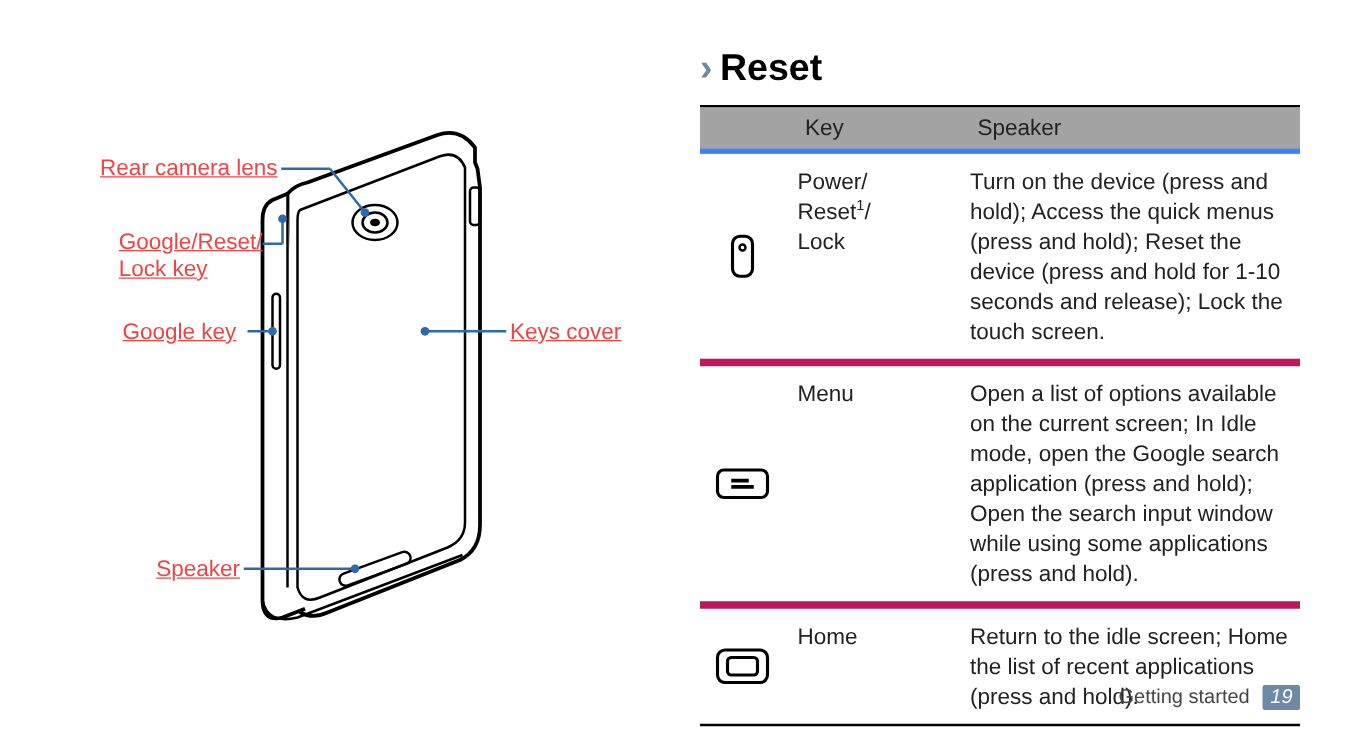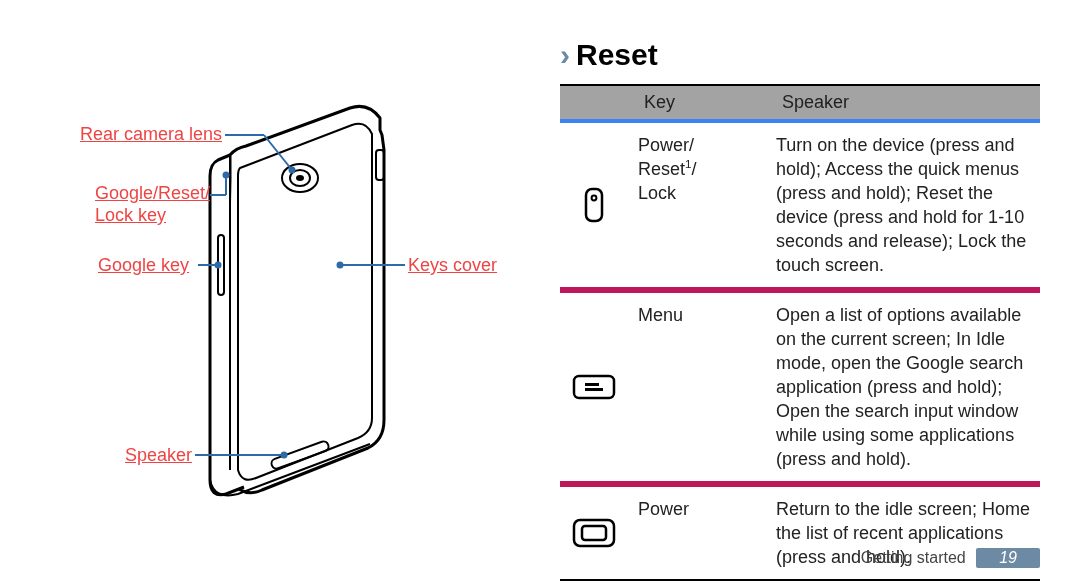--- a/index.html
+++ b/index.html
@@ -110,21 +110,21 @@
     bottom: 18px;
     font-size: 16px;
     color: #444;
   }
   .footer .label { margin-right: 6px; }
   .footer .badge {
     display: inline-block;
     background: #6c8aa3;
     color: #fff;
     font-style: italic;
-    padding: 1px 23px;
+    padding: 1px 6px;
     border-radius: 2px;
     margin-top: 24px;
   }
 </style>
 </head>
 <body>
 
 <div class="page">
 
   <div class="diagram">
@@ -249,21 +249,21 @@
         <div class="col-func">Open a list of options available on the current screen; In Idle mode, open the Google search application (press and hold); Open the search input window while using some applications (press and hold).</div>
       </div>
 
       <div class="row">
         <div class="col-icon">
           <svg class="icon-svg" width="44" height="30" viewBox="0 0 44 30">
             <rect x="2" y="2" width="40" height="26" rx="6" fill="#fff" stroke="#000" stroke-width="2.5"></rect>
             <rect x="10" y="8" width="24" height="14" rx="3" fill="#fff" stroke="#000" stroke-width="2.5"></rect>
           </svg>
         </div>
-        <div class="col-name">Power</div>
+        <div class="col-name">Home</div>
         <div class="col-func">Return to the idle screen; Home the list of recent applications (press and hold).</div>
       </div>
     </div>
   </div>
 
   <div class="footer">
     <span class="label">Getting started</span>
     <span class="badge">19</span>
   </div>
 

